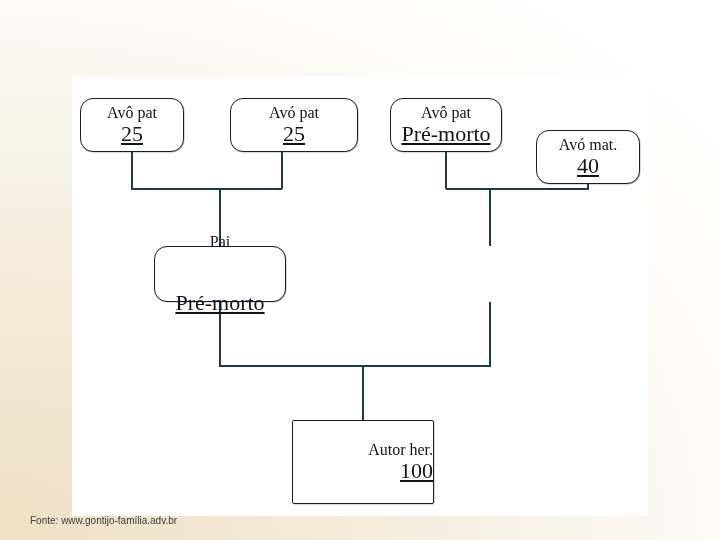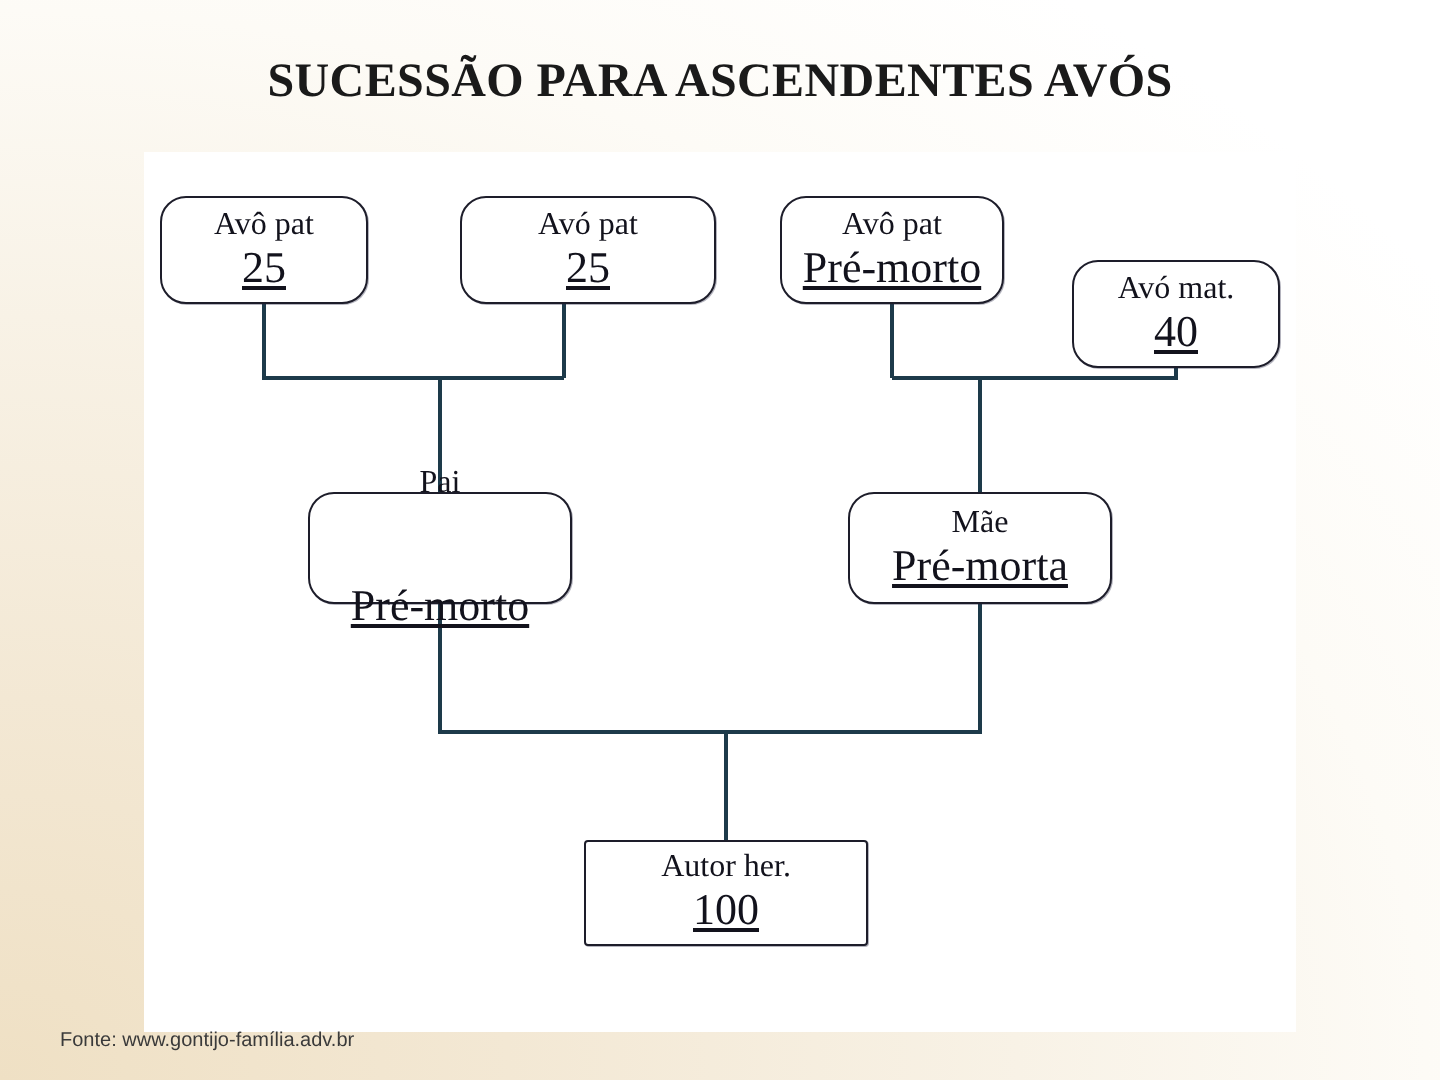--- a/index.html
+++ b/index.html
@@ -78,21 +78,20 @@
     font-family: "Liberation Sans", sans-serif;
     font-size: 10px;
     color: #3a3a3a;
   }
 </style>
 </head>
 <body>
 
 <div id="slide">
 
-  <div id="slide-title">SUCESSÃO PARA ASCENDENTES AVÓS</div>
 
   <div id="diagram-panel">
 
     <svg id="diagram-canvas" viewBox="0 0 576 440" preserveAspectRatio="none">
       <g stroke="#1d3a4a" stroke-width="1.6" fill="none" shape-rendering="crispEdges">
 
         <path d="M 60 76 L 60 113 L 148 113"></path>
 
         <path d="M 210 76 L 210 113"></path>
         <path d="M 148 113 L 210 113"></path>
@@ -131,26 +130,22 @@
     <div class="node" style="left:464px; top:22px; width:104px; height:54px;margin-top:32px;">
       <span class="l1">Avó mat.</span>
       <span class="l2">40</span>
     </div>
 
     <div class="node" style="left:82px; top:170px; width:132px; height:56px;gap:40px;">
       <span class="l1">Pai</span>
       <span class="l2">Pré-morto</span>
     </div>
 
-    <div class="node" style="left:352px; top:170px; width:132px; height:56px;">
-      <span class="l1">Mãe</span>
-      <span class="l2">Pré-morta</span>
-    </div>
 
-    <div class="node square" style="left:220px; top:344px; width:142px; height:53px;">
+    <div class="node square" style="left:220px; top:344px; width:142px; height:84px;align-items:flex-end;">
       <span class="l1">Autor her.</span>
       <span class="l2">100</span>
     </div>
 
   </div>
 
   <div id="source-note">Fonte: www.gontijo-família.adv.br</div>
 
 </div>
 

